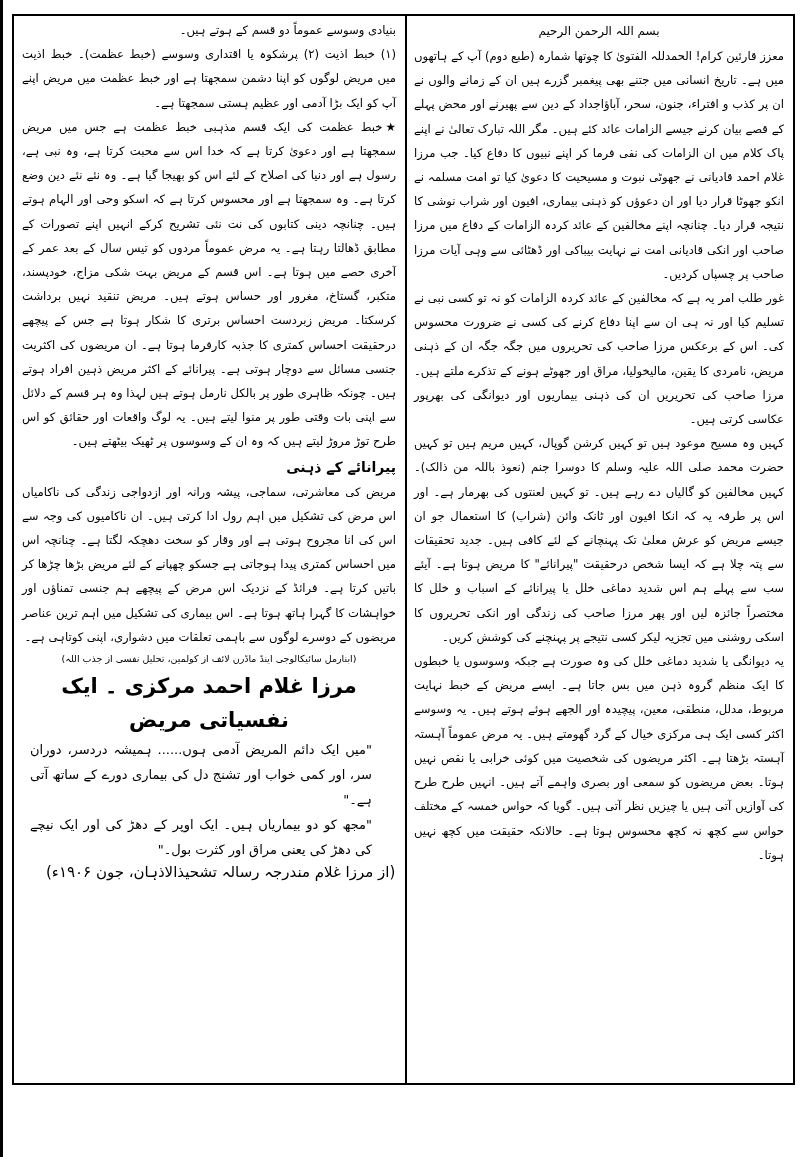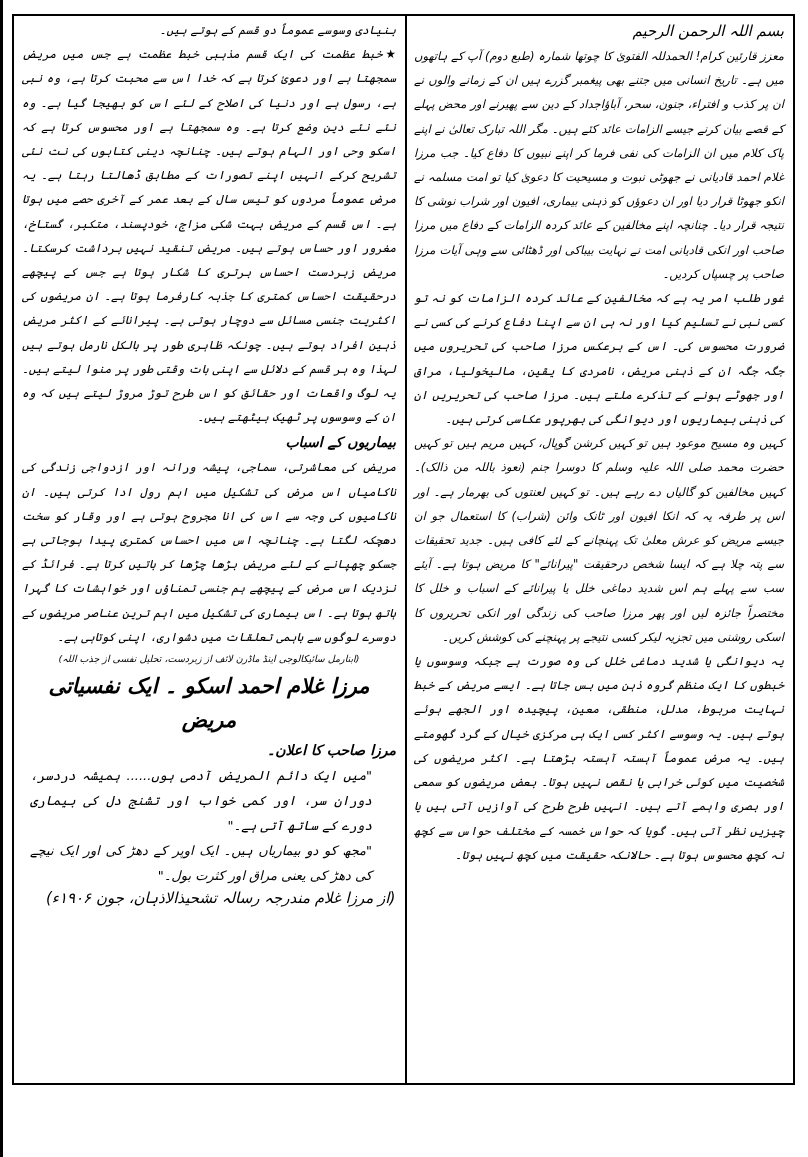--- a/index.html
+++ b/index.html
@@ -3,51 +3,51 @@
 <meta charset="utf-8">
 <style>
   html, body { margin:0; padding:0; background:#ffffff; }
   body { width:808px; height:1157px; position:relative; overflow:hidden;
          font-family:"DejaVu Sans", sans-serif; color:#000; }
   .page-edge { position:absolute; left:0; top:0; width:3px; height:1157px; background:#000; }
   .frame { position:absolute; left:12px; top:14px; width:783px; height:1071px;
            border:2px solid #000; box-sizing:border-box; }
   .divider { position:absolute; left:405px; top:14px; width:2px; height:1071px; background:#000; }
   .col { position:absolute; top:18px; direction:rtl; text-align:justify;
-         font-size:11.6px; line-height:24.2px;font-style:italic; }
+         font-size:11.6px; line-height:24.2px; }
   .col-right { left:414px; width:370px; }
   .col-left  { left:22px;  width:374px; }
   .col p { margin:0; }
   .heading-big { font-size:21px; font-weight:bold; text-align:center; line-height:34px; margin:2px 0; }
   .heading-mid { font-size:14px; font-weight:bold; line-height:26px; }
   .section-title { font-size:20px; font-weight:bold; text-align:center; line-height:30px; margin-top:8px; }
   .quote { font-size:13px; line-height:25px; padding-right:24px; padding-left:8px; }
   .cite { font-size:9.5px; text-align:center; line-height:20px; }
   .cite-left { font-size:15px; text-align:left; line-height:20px; padding-left:24px; }
-  .bismillah { font-size:15px; text-align:right; line-height:26px; }
+  .bismillah { font-size:12px; text-align:center; line-height:26px; }
 </style>
 </head>
 <body>
 
 <div class="page-edge"></div>
 <div class="frame"></div>
 <div class="divider"></div>
 
 <div class="col col-right">
   <p class="bismillah">بسم اللہ الرحمن الرحیم</p>
   <p>معزز قارئین کرام! الحمدللہ الفتویٰ کا چوتھا شمارہ (طبع دوم) آپ کے ہاتھوں میں ہے۔ تاریخ انسانی میں جتنے بھی پیغمبر گزرے ہیں ان کے زمانے والوں نے ان پر کذب و افتراء، جنون، سحر، آباؤاجداد کے دین سے پھیرنے اور محض پہلے کے قصے بیان کرنے جیسے الزامات عائد کئے ہیں۔ مگر اللہ تبارک تعالیٰ نے اپنے پاک کلام میں ان الزامات کی نفی فرما کر اپنے نبیوں کا دفاع کیا۔ جب مرزا غلام احمد قادیانی نے جھوٹی نبوت و مسیحیت کا دعویٰ کیا تو امت مسلمہ نے انکو جھوٹا قرار دیا اور ان دعوؤں کو ذہنی بیماری، افیون اور شراب نوشی کا نتیجہ قرار دیا۔ چنانچہ اپنے مخالفین کے عائد کردہ الزامات کے دفاع میں مرزا صاحب اور انکی قادیانی امت نے نہایت بیباکی اور ڈھٹائی سے وہی آیات مرزا صاحب پر چسپاں کردیں۔</p>
   <p>غور طلب امر یہ ہے کہ مخالفین کے عائد کردہ الزامات کو نہ تو کسی نبی نے تسلیم کیا اور نہ ہی ان سے اپنا دفاع کرنے کی کسی نے ضرورت محسوس کی۔ اس کے برعکس مرزا صاحب کی تحریروں میں جگہ جگہ ان کے ذہنی مریض، نامردی کا یقین، مالیخولیا، مراق اور جھوٹے ہونے کے تذکرے ملتے ہیں۔ مرزا صاحب کی تحریریں ان کی ذہنی بیماریوں اور دیوانگی کی بھرپور عکاسی کرتی ہیں۔</p>
   <p>کہیں وہ مسیح موعود ہیں تو کہیں کرشن گوپال، کہیں مریم ہیں تو کہیں حضرت محمد صلی اللہ علیہ وسلم کا دوسرا جنم (نعوذ باللہ من ذالک)۔ کہیں مخالفین کو گالیاں دے رہے ہیں۔ تو کہیں لعنتوں کی بھرمار ہے۔ اور اس پر طرفہ یہ کہ انکا افیون اور ٹانک وائن (شراب) کا استعمال جو ان جیسے مریض کو عرش معلیٰ تک پہنچانے کے لئے کافی ہیں۔ جدید تحقیقات سے پتہ چلا ہے کہ ایسا شخص درحقیقت "پیرانائے" کا مریض ہوتا ہے۔ آیئے سب سے پہلے ہم اس شدید دماغی خلل یا پیرانائے کے اسباب و خلل کا مختصراً جائزہ لیں اور پھر مرزا صاحب کی زندگی اور انکی تحریروں کا اسکی روشنی میں تجزیہ لیکر کسی نتیجے پر پہنچنے کی کوشش کریں۔</p>
   <p>یہ دیوانگی یا شدید دماغی خلل کی وہ صورت ہے جبکہ وسوسوں یا خبطوں کا ایک منظم گروہ ذہن میں بس جاتا ہے۔ ایسے مریض کے خبط نہایت مربوط، مدلل، منطقی، معین، پیچیدہ اور الجھے ہوئے ہوتے ہیں۔ یہ وسوسے اکثر کسی ایک ہی مرکزی خیال کے گرد گھومتے ہیں۔ یہ مرض عموماً آہستہ آہستہ بڑھتا ہے۔ اکثر مریضوں کی شخصیت میں کوئی خرابی یا نقص نہیں ہوتا۔ بعض مریضوں کو سمعی اور بصری واہمے آتے ہیں۔ انہیں طرح طرح کی آوازیں آتی ہیں یا چیزیں نظر آتی ہیں۔ گویا کہ حواس خمسہ کے مختلف حواس سے کچھ نہ کچھ محسوس ہوتا ہے۔ حالانکہ حقیقت میں کچھ نہیں ہوتا۔</p>
 </div>
 
 <div class="col col-left">
   <p>بنیادی وسوسے عموماً دو قسم کے ہوتے ہیں۔</p>
+  <p>(۱) خبط اذیت (۲) پرشکوہ یا اقتداری وسوسے (خبط عظمت)۔ خبط اذیت میں مریض لوگوں کو اپنا دشمن سمجھتا ہے اور خبط عظمت میں مریض اپنے آپ کو ایک بڑا آدمی اور عظیم ہستی سمجھتا ہے۔</p>
   <p>★خبط عظمت کی ایک قسم مذہبی خبط عظمت ہے جس میں مریض سمجھتا ہے اور دعویٰ کرتا ہے کہ خدا اس سے محبت کرتا ہے، وہ نبی ہے، رسول ہے اور دنیا کی اصلاح کے لئے اس کو بھیجا گیا ہے۔ وہ نئے نئے دین وضع کرتا ہے۔ وہ سمجھتا ہے اور محسوس کرتا ہے کہ اسکو وحی اور الہام ہوتے ہیں۔ چنانچہ دینی کتابوں کی نت نئی تشریح کرکے انہیں اپنے تصورات کے مطابق ڈھالتا رہتا ہے۔ یہ مرض عموماً مردوں کو تیس سال کے بعد عمر کے آخری حصے میں ہوتا ہے۔ اس قسم کے مریض بہت شکی مزاج، خودپسند، متکبر، گستاخ، مغرور اور حساس ہوتے ہیں۔ مریض تنقید نہیں برداشت کرسکتا۔ مریض زبردست احساس برتری کا شکار ہوتا ہے جس کے پیچھے درحقیقت احساس کمتری کا جذبہ کارفرما ہوتا ہے۔ ان مریضوں کی اکثریت جنسی مسائل سے دوچار ہوتی ہے۔ پیرانائے کے اکثر مریض ذہین افراد ہوتے ہیں۔ چونکہ ظاہری طور پر بالکل نارمل ہوتے ہیں لہذا وہ ہر قسم کے دلائل سے اپنی بات وقتی طور پر منوا لیتے ہیں۔ یہ لوگ واقعات اور حقائق کو اس طرح توڑ مروڑ لیتے ہیں کہ وہ ان کے وسوسوں پر ٹھیک بیٹھتے ہیں۔</p>
-  <p class="heading-mid">بیماریوں کے اسباب</p>
+  <p class="heading-mid">پیرانائے کے ذہنی</p>
   <p>مریض کی معاشرتی، سماجی، پیشہ ورانہ اور ازدواجی زندگی کی ناکامیاں اس مرض کی تشکیل میں اہم رول ادا کرتی ہیں۔ ان ناکامیوں کی وجہ سے اس کی انا مجروح ہوتی ہے اور وقار کو سخت دھچکہ لگتا ہے۔ چنانچہ اس میں احساس کمتری پیدا ہوجاتی ہے جسکو چھپانے کے لئے مریض بڑھا چڑھا کر باتیں کرتا ہے۔ فرائڈ کے نزدیک اس مرض کے پیچھے ہم جنسی تمناؤں اور خواہشات کا گہرا ہاتھ ہوتا ہے۔ اس بیماری کی تشکیل میں اہم ترین عناصر مریضوں کے دوسرے لوگوں سے باہمی تعلقات میں دشواری، اپنی کوتاہی ہے۔</p>
-  <p class="cite">(ابنارمل سائیکالوجی اینڈ ماڈرن لائف از زبردست، تحلیل نفسی از جذب اللہ)</p>
-  <p class="heading-big">مرزا غلام احمد اسکو ۔ ایک نفسیاتی مریض</p>
-  <p class="heading-mid">مرزا صاحب کا اعلان۔</p>
+  <p class="cite">(ابنارمل سائیکالوجی اینڈ ماڈرن لائف از کولمین، تحلیل نفسی از جذب اللہ)</p>
+  <p class="heading-big">مرزا غلام احمد مرکزی ۔ ایک نفسیاتی مریض</p>
   <p class="quote">"میں ایک دائم المریض آدمی ہوں...... ہمیشہ دردسر، دوران سر، اور کمی خواب اور تشنج دل کی بیماری دورے کے ساتھ آتی ہے۔"</p>
   <p class="quote">"مجھ کو دو بیماریاں ہیں۔ ایک اوپر کے دھڑ کی اور ایک نیچے کی دھڑ کی یعنی مراق اور کثرت بول۔"</p>
   <p class="cite-left">(از مرزا غلام مندرجہ رسالہ تشحیذالاذہان، جون ۱۹۰۶ء)</p>
 </div>
 
 </body></html>

